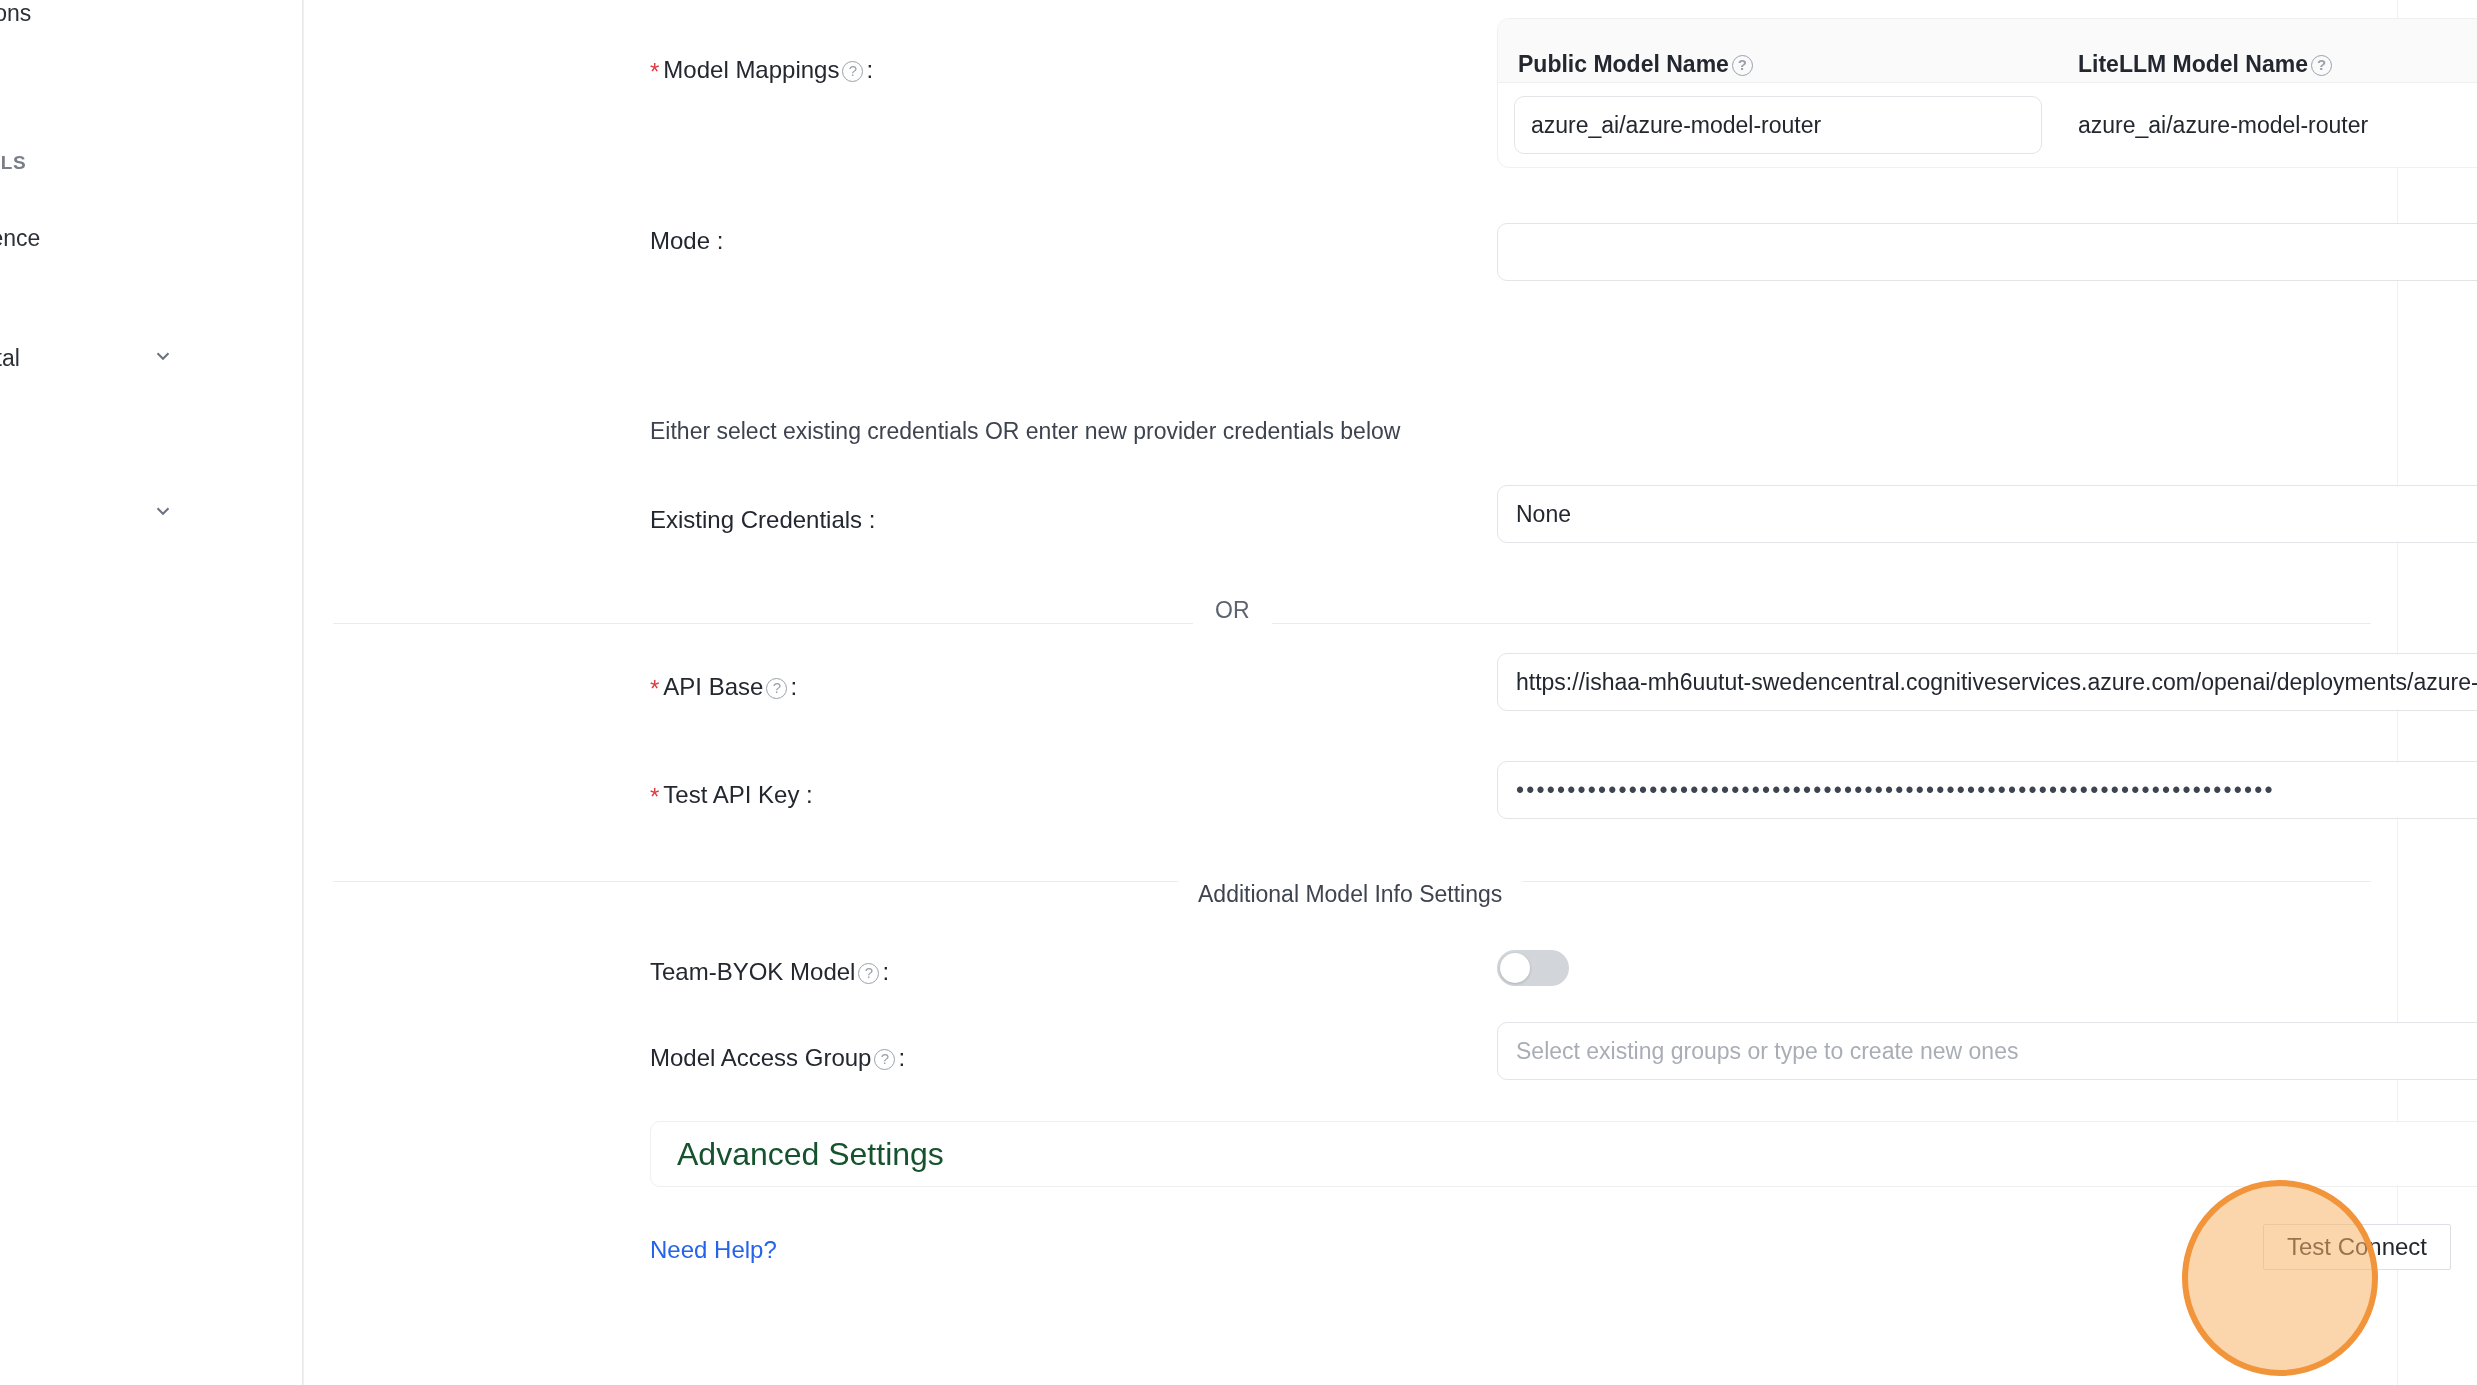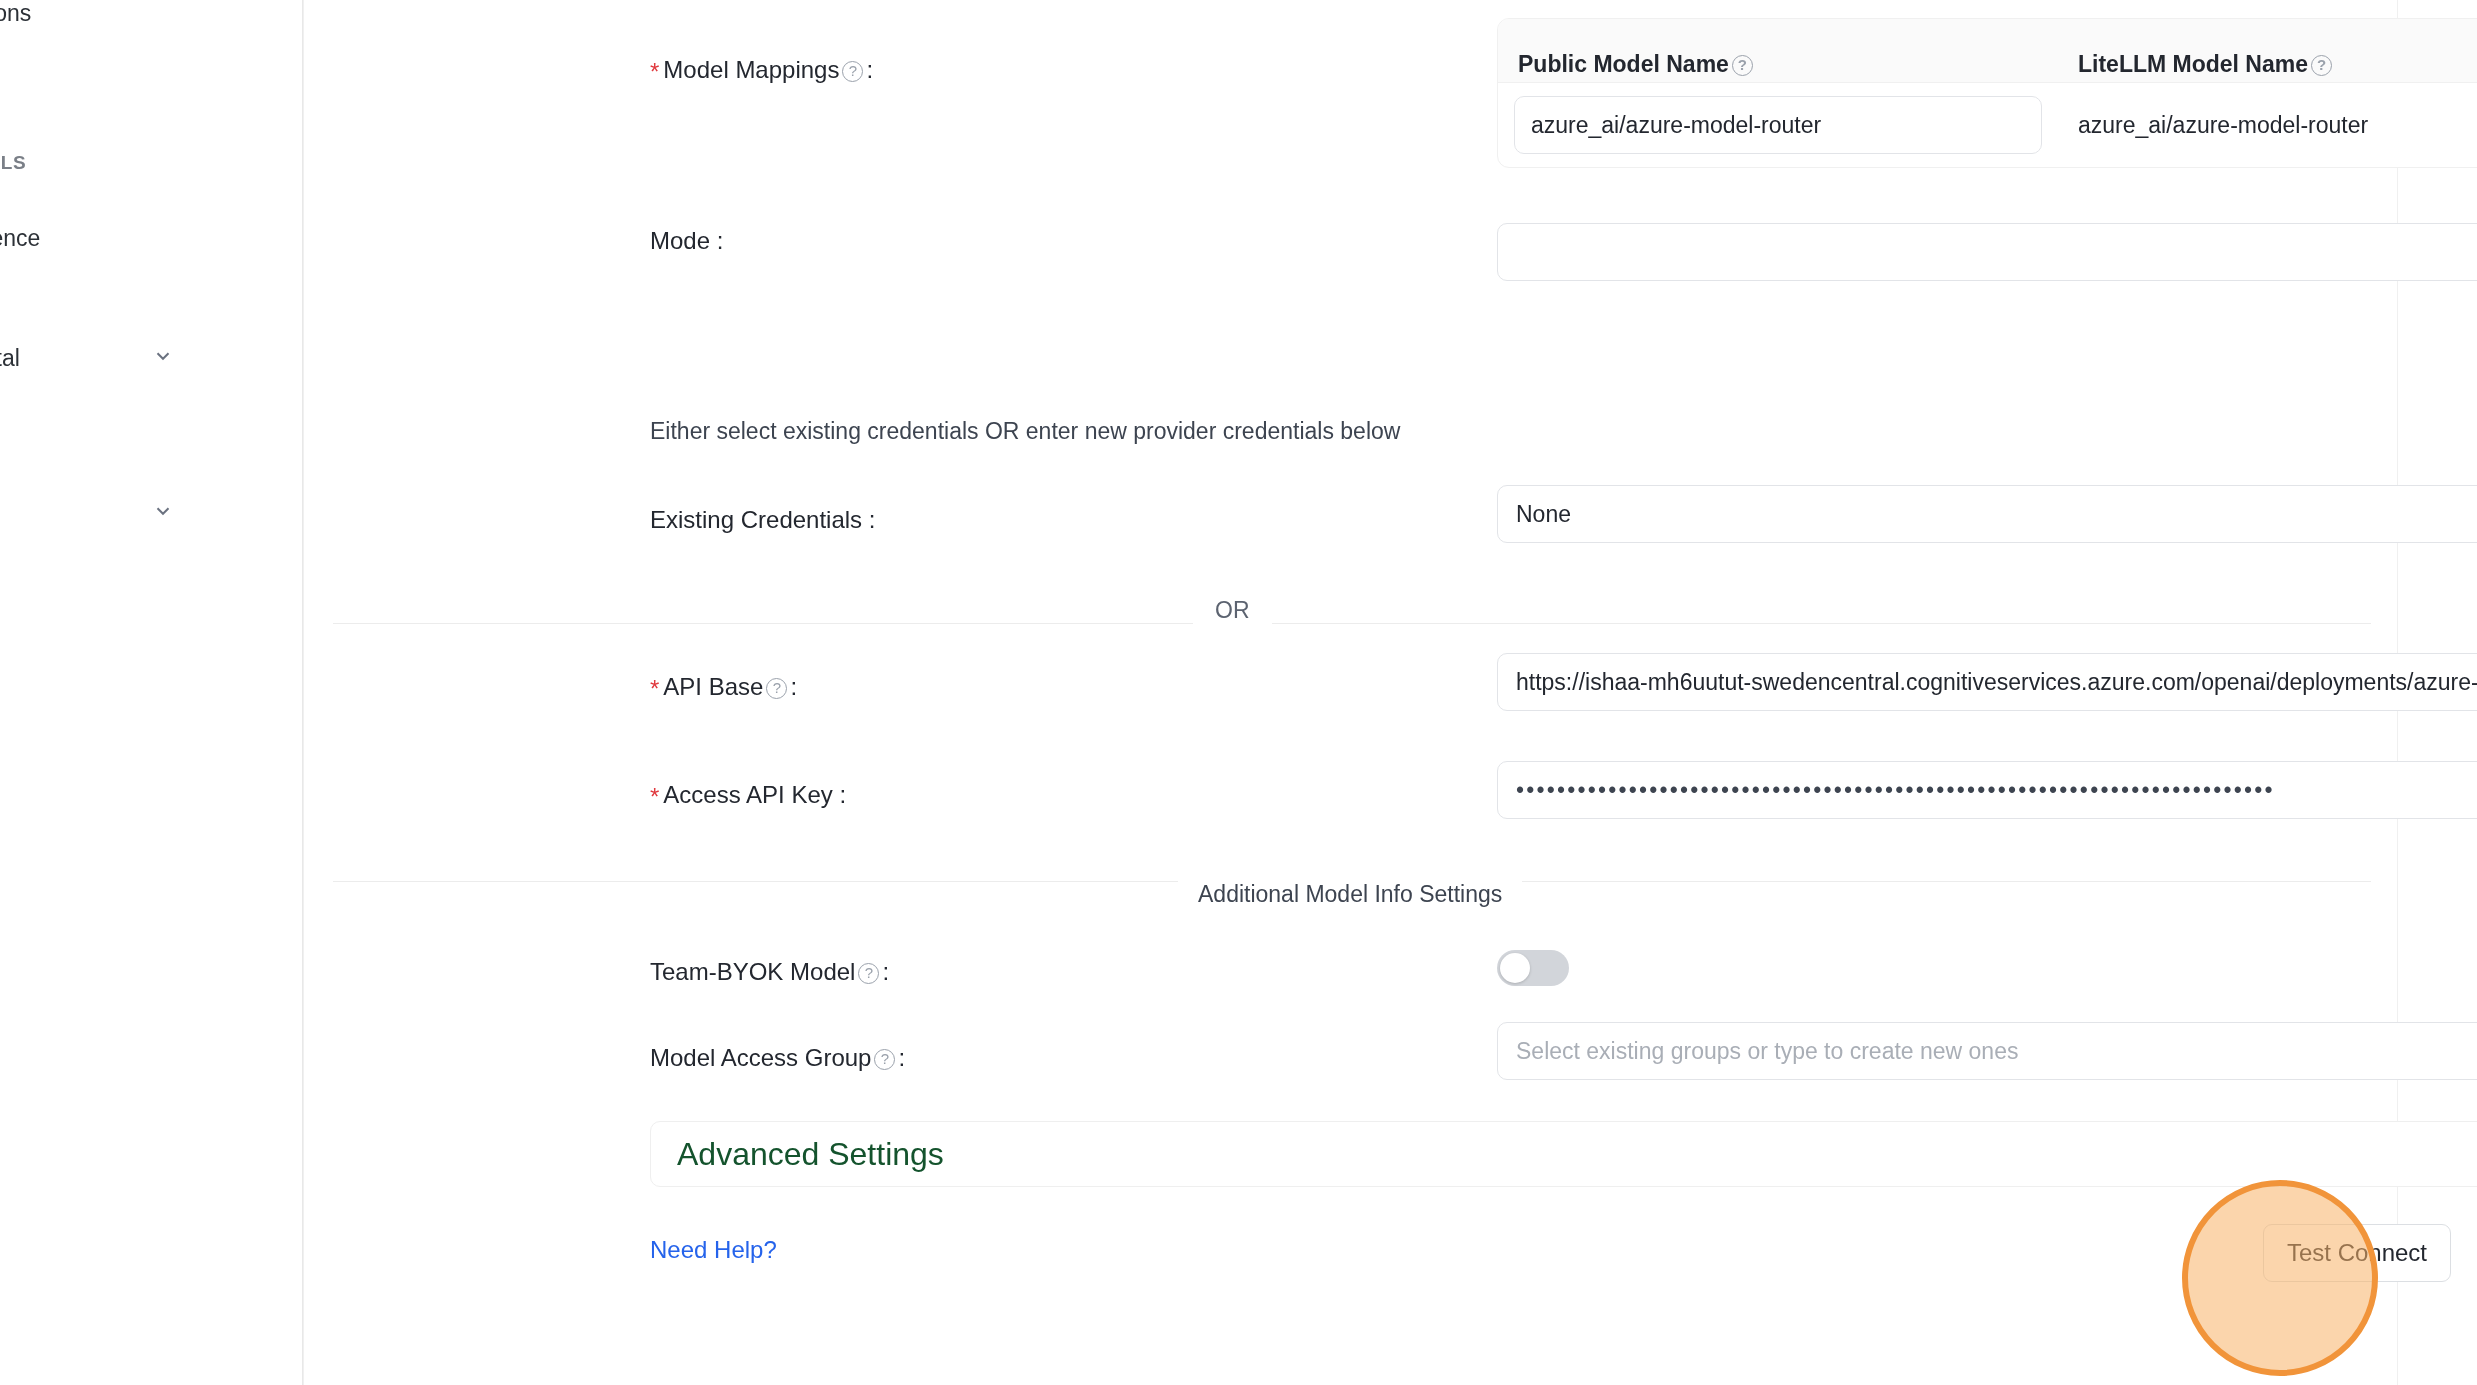--- a/index.html
+++ b/index.html
@@ -258,22 +258,22 @@
   
   .need-help {
     position: absolute;
     left: 346px; top: 1275px;
     font-size: 24px;
     color: #2563eb;
     cursor: pointer;
   }
   .btn {
     position: absolute;
-    height: 58px;
-    border-radius: 9px;
+    height: 46px;
+    border-radius: 2px;
     display: flex;
     align-items: center;
     justify-content: center;
     font-size: 24px;
     cursor: pointer;
   }
   .btn-test {
     left: 1959px; top: 1263px;
     width: 188px;
     border: 1px solid #dcdfe3;
@@ -380,21 +380,21 @@
     </div>
 
     <div class="label" style="left:346px; top:712px;">
       <span class="req-star">*</span><span>API Base</span><span class="qmark">?</span><span class="colon">:</span>
     </div>
     <div class="field" style="left:1193px; top:692px; width:1183px;">
       <input value="https://ishaa-mh6uutut-swedencentral.cognitiveservices.azure.com/openai/deployments/azure-model-route" style="">
     </div>
 
     <div class="label" style="left:346px; top:820px;">
-      <span class="req-star">*</span><span>Access API Key</span><span class="colon">&nbsp;:</span>
+      <span class="req-star">*</span><span>Test API Key</span><span class="colon">&nbsp;:</span>
     </div>
     <div class="field" style="left:1193px; top:800px; width:1183px;">
       <span class="dots">••••••••••••••••••••••••••••••••••••••••••••••••••••••••••••••••••••••••••</span>
 
     </div>
 
     <div class="sec-divider">
       <div class="rule left"></div>
       <div class="txt">Additional Model Info Settings</div>
       <div class="rule right"></div>

